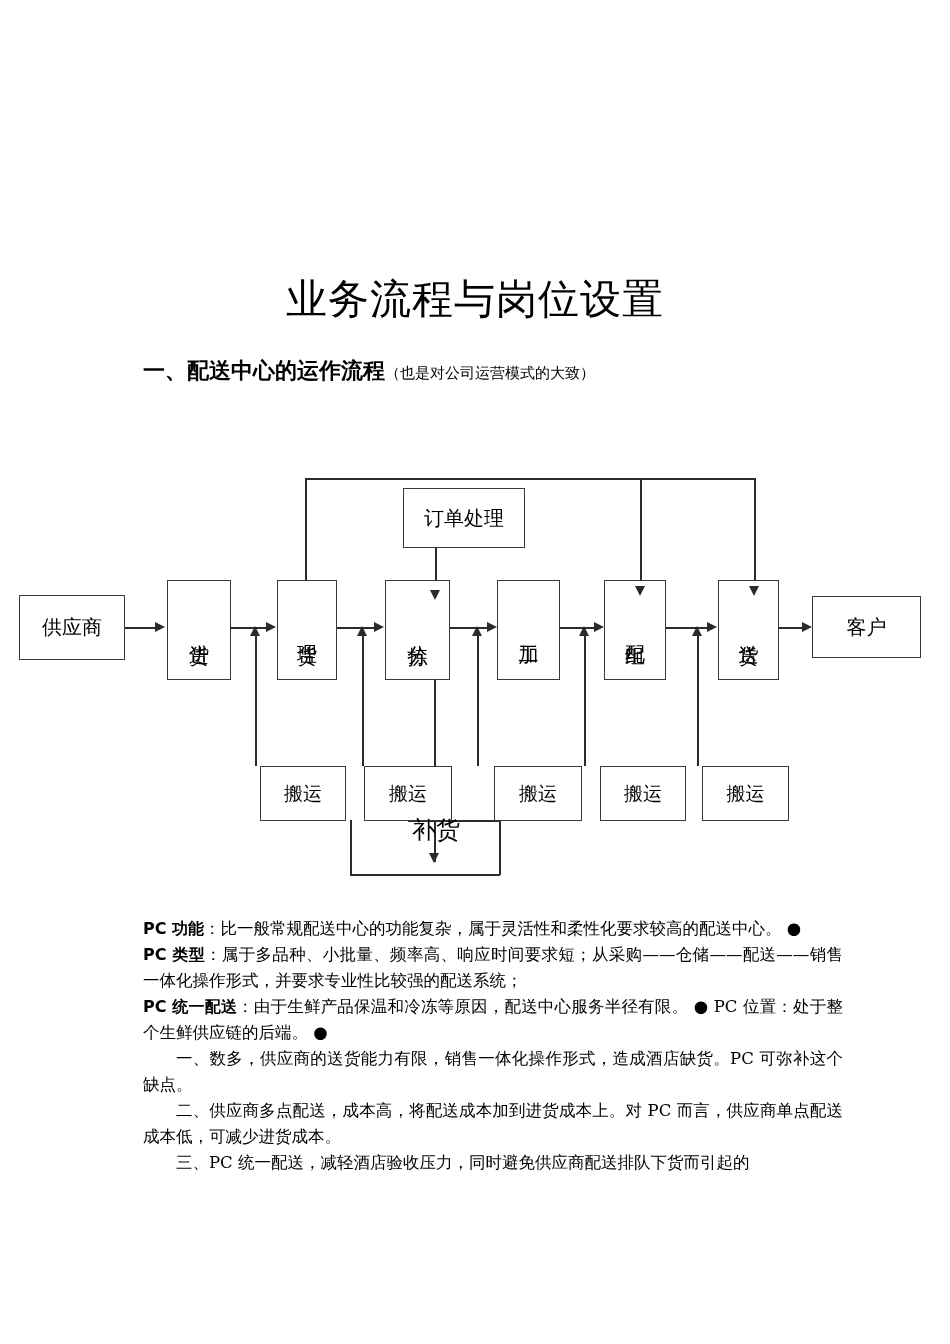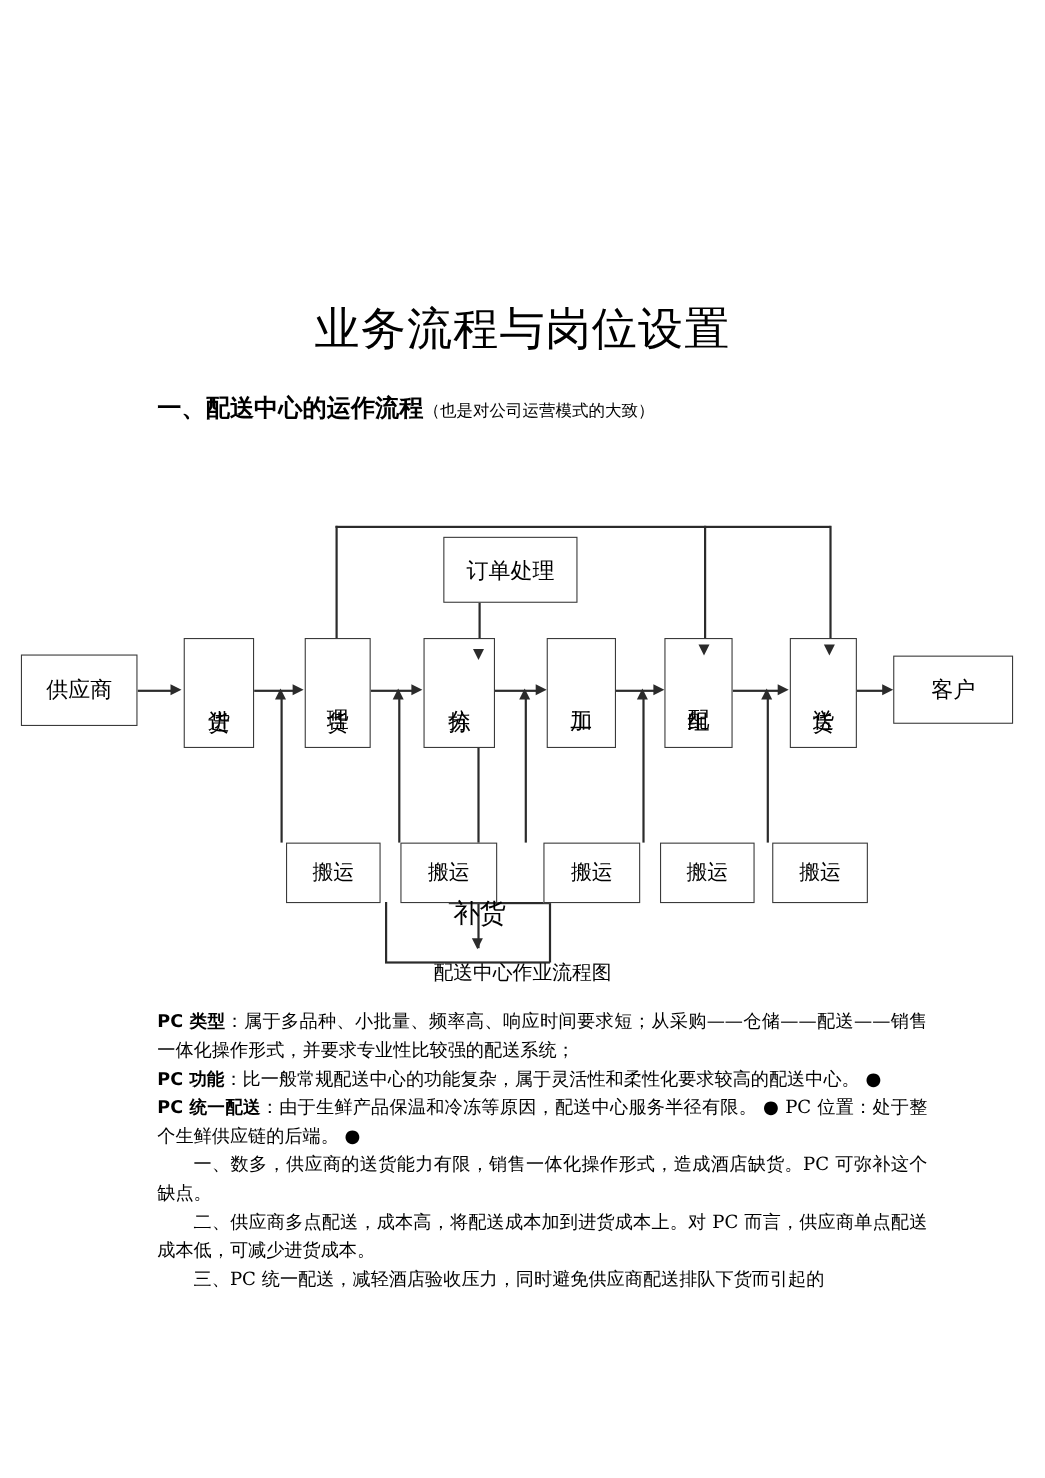--- a/index.html
+++ b/index.html
@@ -262,25 +262,24 @@
     <div class="node small" style="left:450px; top:296px; width:88px; height:55px;">
       <span>搬运</span>
     </div>
     <div class="node small" style="left:556px; top:296px; width:86px; height:55px;">
       <span>搬运</span>
     </div>
     <div class="node small" style="left:658px; top:296px; width:87px; height:55px;">
       <span>搬运</span>
     </div>
 
-    <div id="chart-caption">配送中心作业流程图</div>
   </div>
 
   <div id="body-text">
+    <p><span class="lead">PC 功能</span><span>：比一般常规配送中心的功能复杂，属于灵活性和柔性化要求较高的配送中心。 ●</span></p>
     <p><span class="lead">PC 类型</span><span>：属于多品种、小批量、频率高、响应时间要求短；从采购——仓储——配送——销售一体化操作形式，并要求专业性比较强的配送系统；</span></p>
-    <p><span class="lead">PC 功能</span><span>：比一般常规配送中心的功能复杂，属于灵活性和柔性化要求较高的配送中心。 ●</span></p>
     <p><span class="lead">PC 统一配送</span><span>：由于生鲜产品保温和冷冻等原因，配送中心服务半径有限。 ● PC 位置：处于整个生鲜供应链的后端。 ●</span></p>
     <p class="indent">一、数多，供应商的送货能力有限，销售一体化操作形式，造成酒店缺货。PC 可弥补这个缺点。</p>
     <p class="indent">二、供应商多点配送，成本高，将配送成本加到进货成本上。对 PC 而言，供应商单点配送成本低，可减少进货成本。</p>
     <p class="indent">三、PC 统一配送，减轻酒店验收压力，同时避免供应商配送排队下货而引起的</p>
   </div>
 
 </div>
 
 </body></html>

